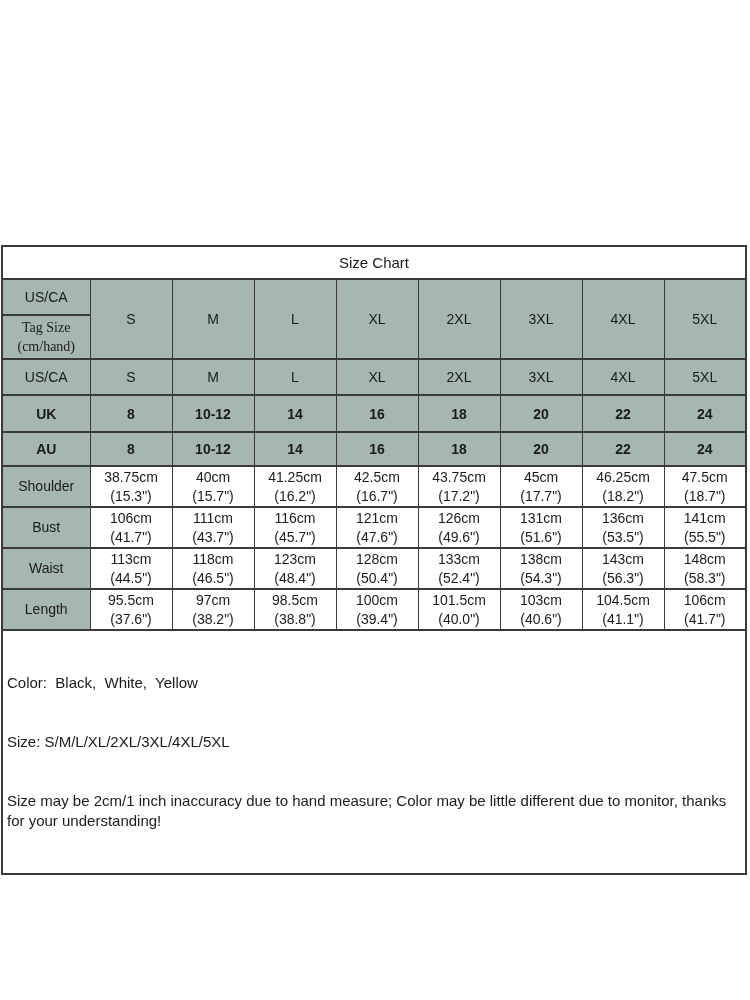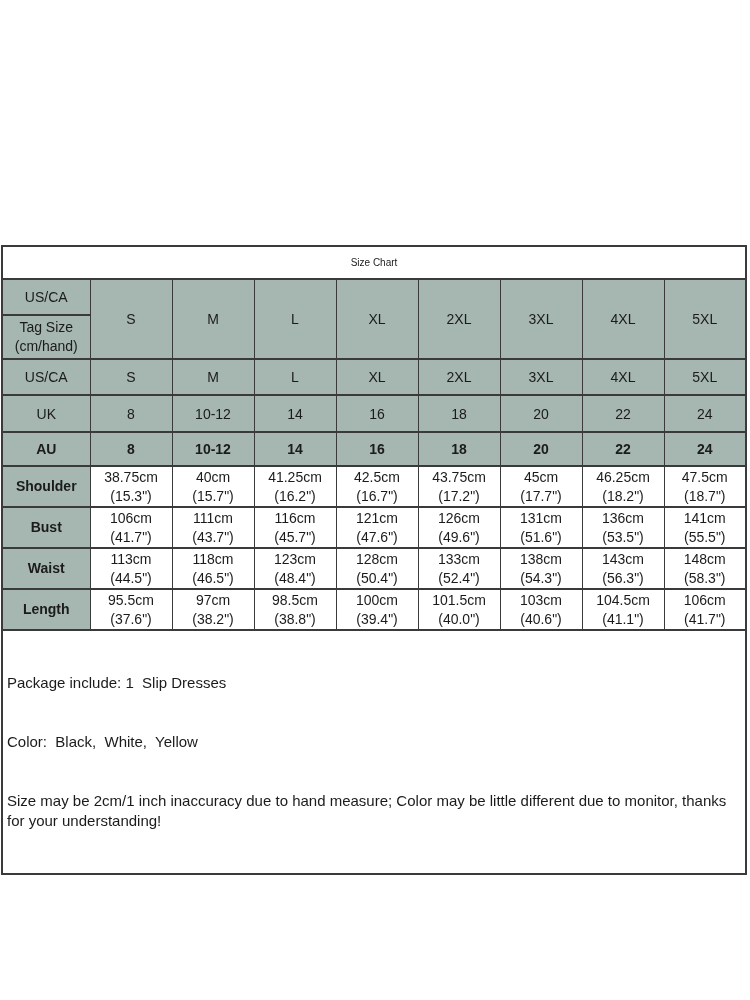--- a/index.html
+++ b/index.html
@@ -22,27 +22,27 @@
     table-layout:fixed;
     border:2px solid var(--border);
     text-align:center;
     font-size:14px;
     color:var(--text);
   }
   col.c-label{width:88px;}
   tr{border-top:2px solid var(--border);border-bottom:2px solid var(--border);}
   td{border-left:1px solid var(--border);border-right:1px solid var(--border);padding:0;overflow:hidden;}
   .shaded td{background:var(--shaded);text-align:center;}
-  td.shaded{background:var(--shaded);font-weight:bold;}
+  td.shaded{background:var(--shaded);}
   td.white{background:var(--bg);}
-  tr.title-row td{background:var(--bg);height:31px;font-size:10px;}
+  tr.title-row td{background:var(--bg);height:31px;font-size:15px;}
   tr.hdr1 td.label{height:34px;}
-  tr.hdr2 td.label{height:42px;line-height:19px;}
+  tr.hdr2 td.label{height:42px;line-height:19px;font-family:Liberation Serif, serif;}
   tr.r-usca td{height:34px;}
-  tr.r-uk td{height:35px;}
+  tr.r-uk td{height:35px;font-weight:bold;}
   tr.r-au td{height:32px;font-weight:bold;}
   tr.mrow td{height:39px;line-height:19px;}
   .notes{
     border:2px solid var(--border);
     border-top:none;
     background:var(--bg);
     padding:2px 4px;
     font-size:15px;
     line-height:19.8px;
     white-space:pre-wrap;
@@ -264,17 +264,17 @@
         </td>
         <td class="white">
           <div>106cm</div>
           <div>(41.7")</div>
         </td>
       </tr>
     </tbody>
   </table>
 
   <div class="notes">
-    <div>Package include: 1  Slip Dresses</div>
     <div>Color:  Black,  White,  Yellow</div>
+    <div>Size: S/M/L/XL/2XL/3XL/4XL/5XL</div>
     <div>Size may be 2cm/1 inch inaccuracy due to hand measure; Color may be little different due to monitor, thanks for your understanding!</div>
   </div>
 </div>
 
 </body></html>

